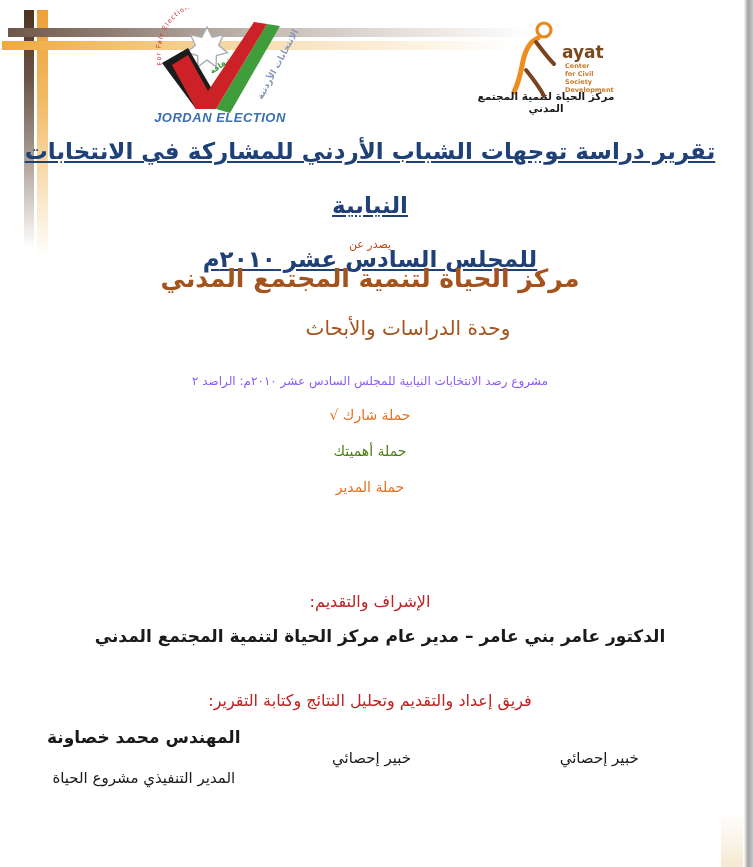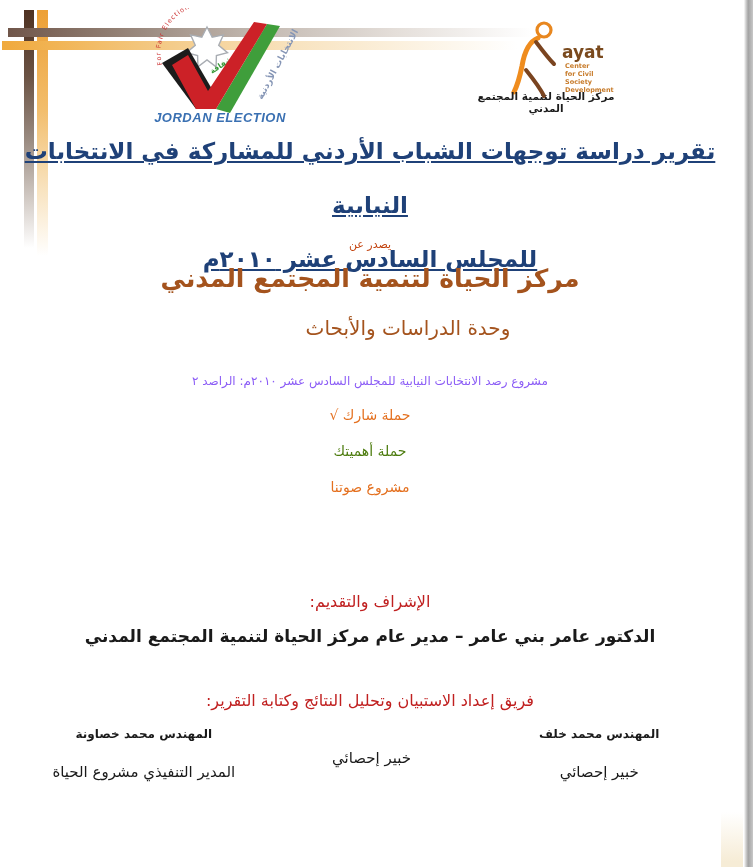--- a/index.html
+++ b/index.html
@@ -33,25 +33,25 @@
   .issued-by{top:238px;color:#c2410c;font-size:11px;}
   .org-name{top:264px;color:#a4531d;font-weight:bold;font-size:25px;}
   .unit-name{top:316px;color:#a4531d;font-size:20px;padding-left:38px;}
   .project-line{top:374px;color:#8b5cf6;font-size:12px;}
   .campaign-1{top:407px;color:#e4701f;font-size:14px;}
   .campaign-2{top:443px;color:#4d7c0f;font-size:14px;}
   .campaign-3{top:479px;color:#e4701f;font-size:14px;}
   .websites{top:524px;direction:ltr;color:#1f4e79;font-weight:bold;font-size:17px;line-height:23px;
     font-family:"Liberation Sans",sans-serif;}
   .sup-heading{top:592px;color:#c02020;font-size:16px;}
-  .sup-line{top:626px;color:#1a1a1a;font-weight:bold;font-size:17px;}
+  .sup-line{top:626px;color:#1a1a1a;font-weight:bold;font-size:17px;padding-left:10px;}
   .team-heading{top:691px;color:#c02020;font-size:16px;}
   .team-row{position:absolute;top:727px;left:30px;width:683px;display:flex;direction:rtl;}
   .member{flex:1;text-align:center;direction:rtl;}
-  .member .name{font-size:12px;font-weight:bold;color:#1a1a1a;}
+  .member .name{font-size:17px;font-weight:bold;color:#1a1a1a;}
   .member .role{margin-top:22px;font-size:15px;color:#1a1a1a;}
 </style>
 </head>
 <body>
 
 <div class="page">
 
   <div class="bar bar-v-brown"></div>
   <div class="bar bar-v-orange"></div>
   <div class="bar bar-h-brown"></div>
@@ -94,30 +94,29 @@
     <div>للمجلس السادس عشر ٢٠١٠م</div>
   </div>
 
   <div class="txt issued-by">يصدر عن</div>
   <div class="txt org-name">مركز الحياة لتنمية المجتمع المدني</div>
   <div class="txt unit-name">وحدة الدراسات والأبحاث</div>
 
   <div class="txt project-line">مشروع رصد الانتخابات النيابية للمجلس السادس عشر ٢٠١٠م: الراصد ٢</div>
   <div class="txt campaign-1">حملة شارك √</div>
   <div class="txt campaign-2">حملة أهميتك</div>
-  <div class="txt campaign-3">مشروع صوتنا</div>
+  <div class="txt campaign-3">حملة المدير</div>
 
 
   <div class="txt sup-heading">الإشراف والتقديم:</div>
   <div class="txt sup-line">الدكتور عامر بني عامر – مدير عام مركز الحياة لتنمية المجتمع المدني</div>
 
-  <div class="txt team-heading">فريق إعداد الاستبيان وتحليل النتائج وكتابة التقرير:</div>
+  <div class="txt team-heading">فريق إعداد والتقديم وتحليل النتائج وكتابة التقرير:</div>
   <div class="team-row">
     <div class="member">
-      <div class="name">المهندس محمد خلف</div>
       <div class="role">خبير إحصائي</div>
     </div>
     <div class="member">
       <div class="role">خبير إحصائي</div>
     </div>
     <div class="member">
       <div class="name">المهندس محمد خصاونة</div>
       <div class="role">المدير التنفيذي مشروع الحياة</div>
     </div>
   </div>

